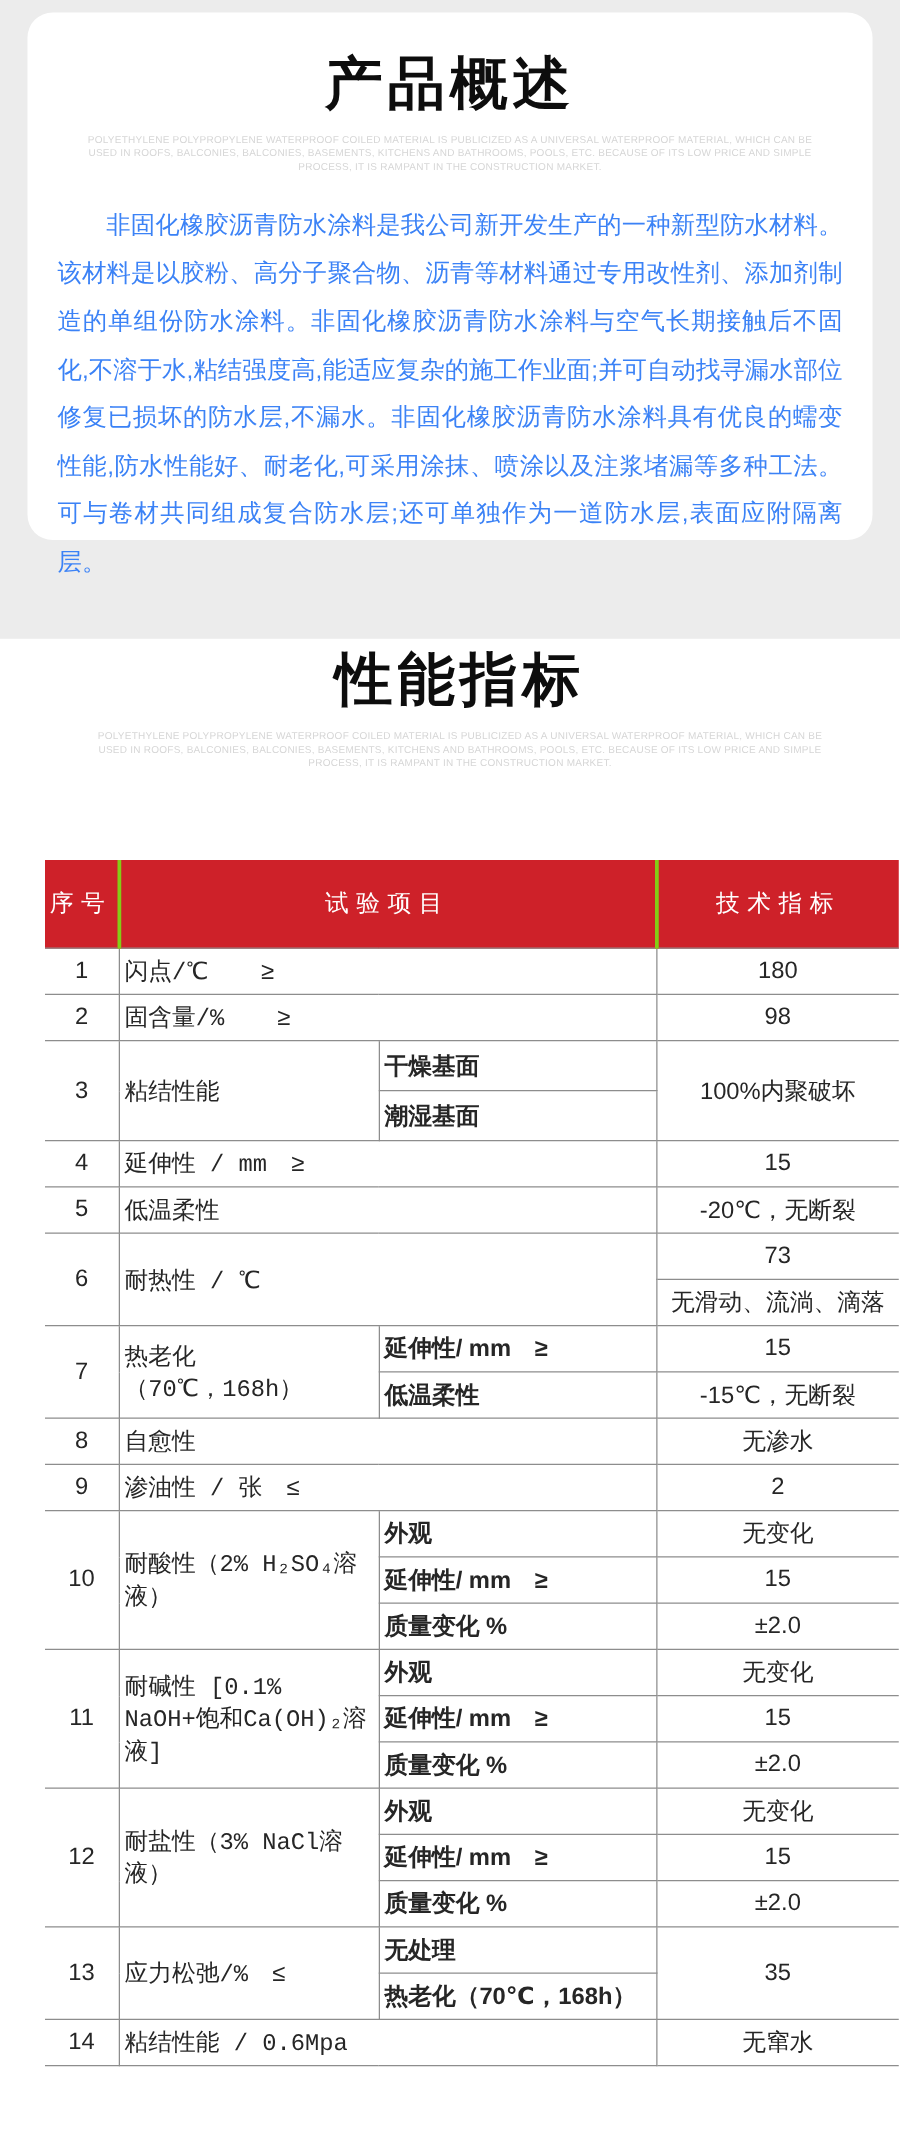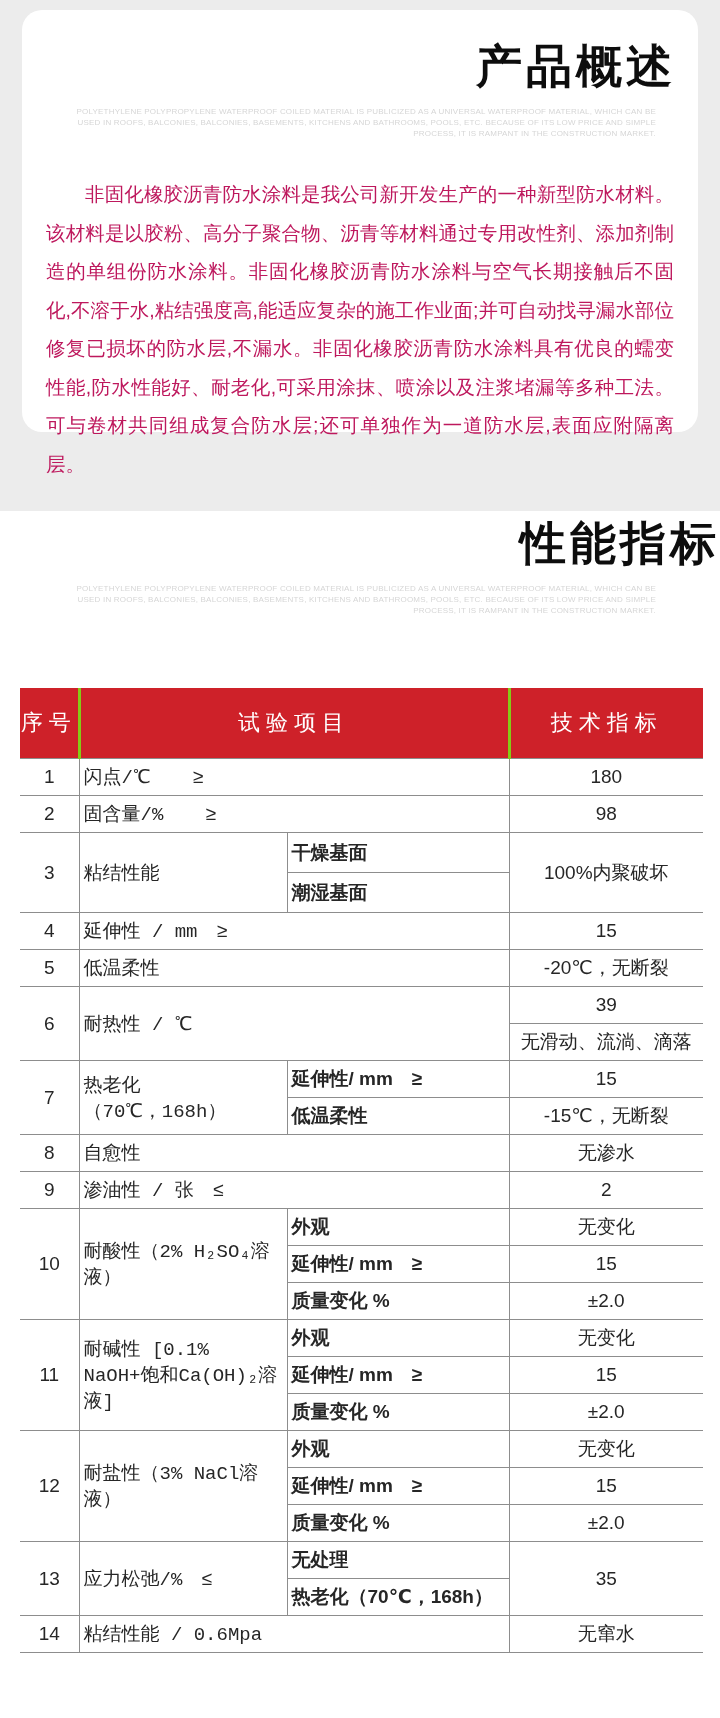--- a/index.html
+++ b/index.html
@@ -7,38 +7,38 @@
     width:720px;height:1718px;position:relative;background:#ffffff;
     font-family:"Liberation Sans","DejaVu Sans",sans-serif;
     -webkit-font-smoothing:antialiased;
   }
   .gray-band{position:absolute;top:0;left:0;width:720px;height:511px;background:#ececec;}
   .card{
     position:relative;margin:10px 22px 0;height:422px;box-sizing:border-box;
     background:#ffffff;border-radius:20px;padding:28px 22px 24px;
   }
   .sec-title{
-    margin:0;text-align:right;font-size:46px;line-height:56px;
+    margin:0;text-align:center;font-size:46px;line-height:56px;
     font-weight:900;letter-spacing:4px;color:#0d0d0d;
   }
   .tagline{
-    width:592px;margin:12px auto 0;text-align:right;
+    width:592px;margin:12px auto 0;text-align:center;
     font-size:8px;line-height:11px;color:#d6d6d6;letter-spacing:0.2px;
   }
   .para{
-    margin:36px 2px 0;font-size:19.5px;line-height:38.5px;color:#be185d;
+    margin:22px 2px 0;font-size:19.5px;line-height:38.5px;color:#3b82f6;
     text-align:justify;text-indent:2em;
   }
-  .perf{position:relative;margin-top:83px;}
+  .perf{position:relative;margin-top:83px;padding-left:16px;}
   .spec-table{
     border-collapse:collapse;table-layout:fixed;width:683px;margin:72px 0 0 20px;
   }
   .spec-table th{
     background:#ce2129;color:#ffffff;font-weight:400;
-    font-size:22px;letter-spacing:6px;height:70px;padding:0;text-align:center;
+    font-size:19px;letter-spacing:6px;height:70px;padding:0;text-align:center;
   }
   .spec-table th.hdr-sep{border-left:3px solid #84cc16;}
   .spec-table td{
     border:1px solid #8d8d8d;height:37px;padding:2px 4px;
     font-size:19px;color:#262626;box-sizing:border-box;
   }
   tr.tall td{height:40px;}
   .c-no{border-left:none !important;text-align:center;font-size:18px;padding:0;}
   .c-val{border-right:none !important;text-align:center;font-size:18.5px;margin-top:12px;}
   .c-lbl{padding-left:18px;font-family:Liberation Mono, monospace;}
@@ -103,21 +103,21 @@
       </tr>
       <tr>
         <td class="c-no">5</td>
         <td class="c-lbl" colspan="2">低温柔性</td>
         <td class="c-val">-20℃，无断裂</td>
       </tr>
 
       <tr>
         <td class="c-no" rowspan="2">6</td>
         <td class="c-lbl" colspan="2" rowspan="2">耐热性 / ℃</td>
-        <td class="c-val">39</td>
+        <td class="c-val">73</td>
       </tr>
       <tr>
         <td class="c-val">无滑动、流淌、滴落</td>
       </tr>
 
       <tr>
         <td class="c-no" rowspan="2">7</td>
         <td class="c-lbl" rowspan="2">
           <div>热老化</div>
           <div>（70℃，168h）</div>

